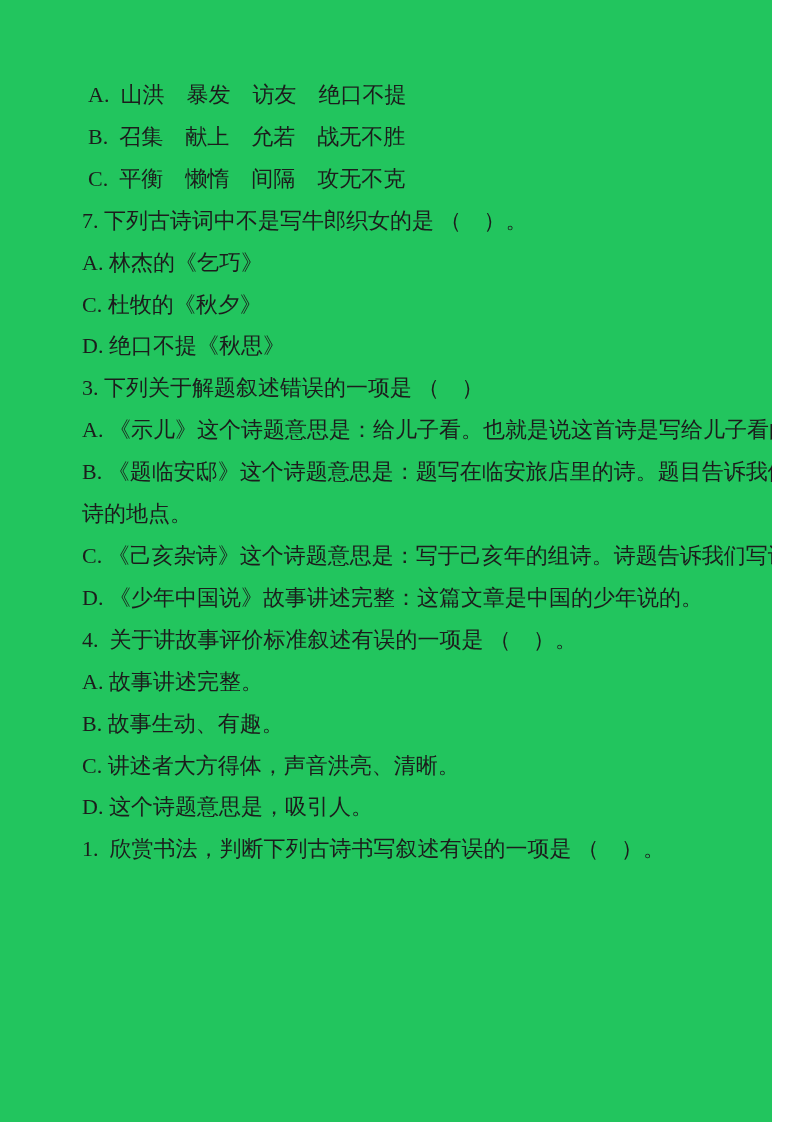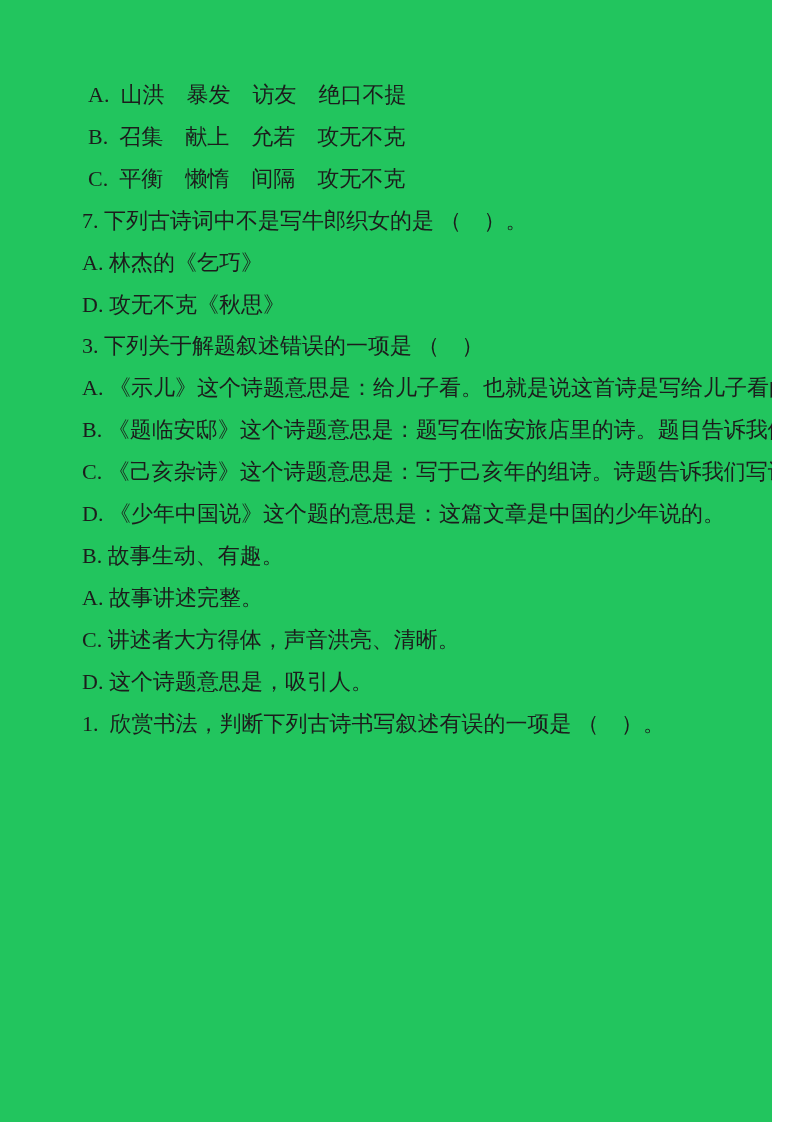--- a/index.html
+++ b/index.html
@@ -30,29 +30,32 @@
     font-weight: 500;
   }
   .q1opt { padding-left: 6px; }
 </style>
 </head>
 <body>
 
 <div class="page">
   <div class="doc">
     <div class="line q1opt">A.  山洪　暴发　访友　绝口不提</div>
-    <div class="line q1opt">B.  召集　献上　允若　攻无不克</div>
+    <div class="line q1opt">B.  召集　献上　允若　战无不胜</div>
     <div class="line q1opt">C.  平衡　懒惰　间隔　攻无不克</div>
     <div class="line">7. 下列古诗词中不是写牛郎织女的是 （　）。</div>
     <div class="line">A. 林杰的《乞巧》</div>
-    <div class="line">D. 攻无不克《秋思》</div>
+    <div class="line">C. 杜牧的《秋夕》</div>
+    <div class="line">D. 绝口不提《秋思》</div>
     <div class="line">3. 下列关于解题叙述错误的一项是 （　）</div>
     <div class="line">A. 《示儿》这个诗题意思是：给儿子看。也就是说这首诗是写给儿子看的。</div>
     <div class="line">B. 《题临安邸》这个诗题意思是：题写在临安旅店里的诗。题目告诉我们写</div>
+    <div class="line">诗的地点。</div>
     <div class="line">C. 《己亥杂诗》这个诗题意思是：写于己亥年的组诗。诗题告诉我们写诗的</div>
-    <div class="line">D. 《少年中国说》这个题的意思是：这篇文章是中国的少年说的。</div>
+    <div class="line">D. 《少年中国说》故事讲述完整：这篇文章是中国的少年说的。</div>
+    <div class="line">4.  关于讲故事评价标准叙述有误的一项是 （　）。</div>
+    <div class="line">A. 故事讲述完整。</div>
     <div class="line">B. 故事生动、有趣。</div>
-    <div class="line">A. 故事讲述完整。</div>
     <div class="line">C. 讲述者大方得体，声音洪亮、清晰。</div>
     <div class="line">D. 这个诗题意思是，吸引人。</div>
     <div class="line">1.  欣赏书法，判断下列古诗书写叙述有误的一项是 （　）。</div>
   </div>
 </div>
 
 </body></html>

